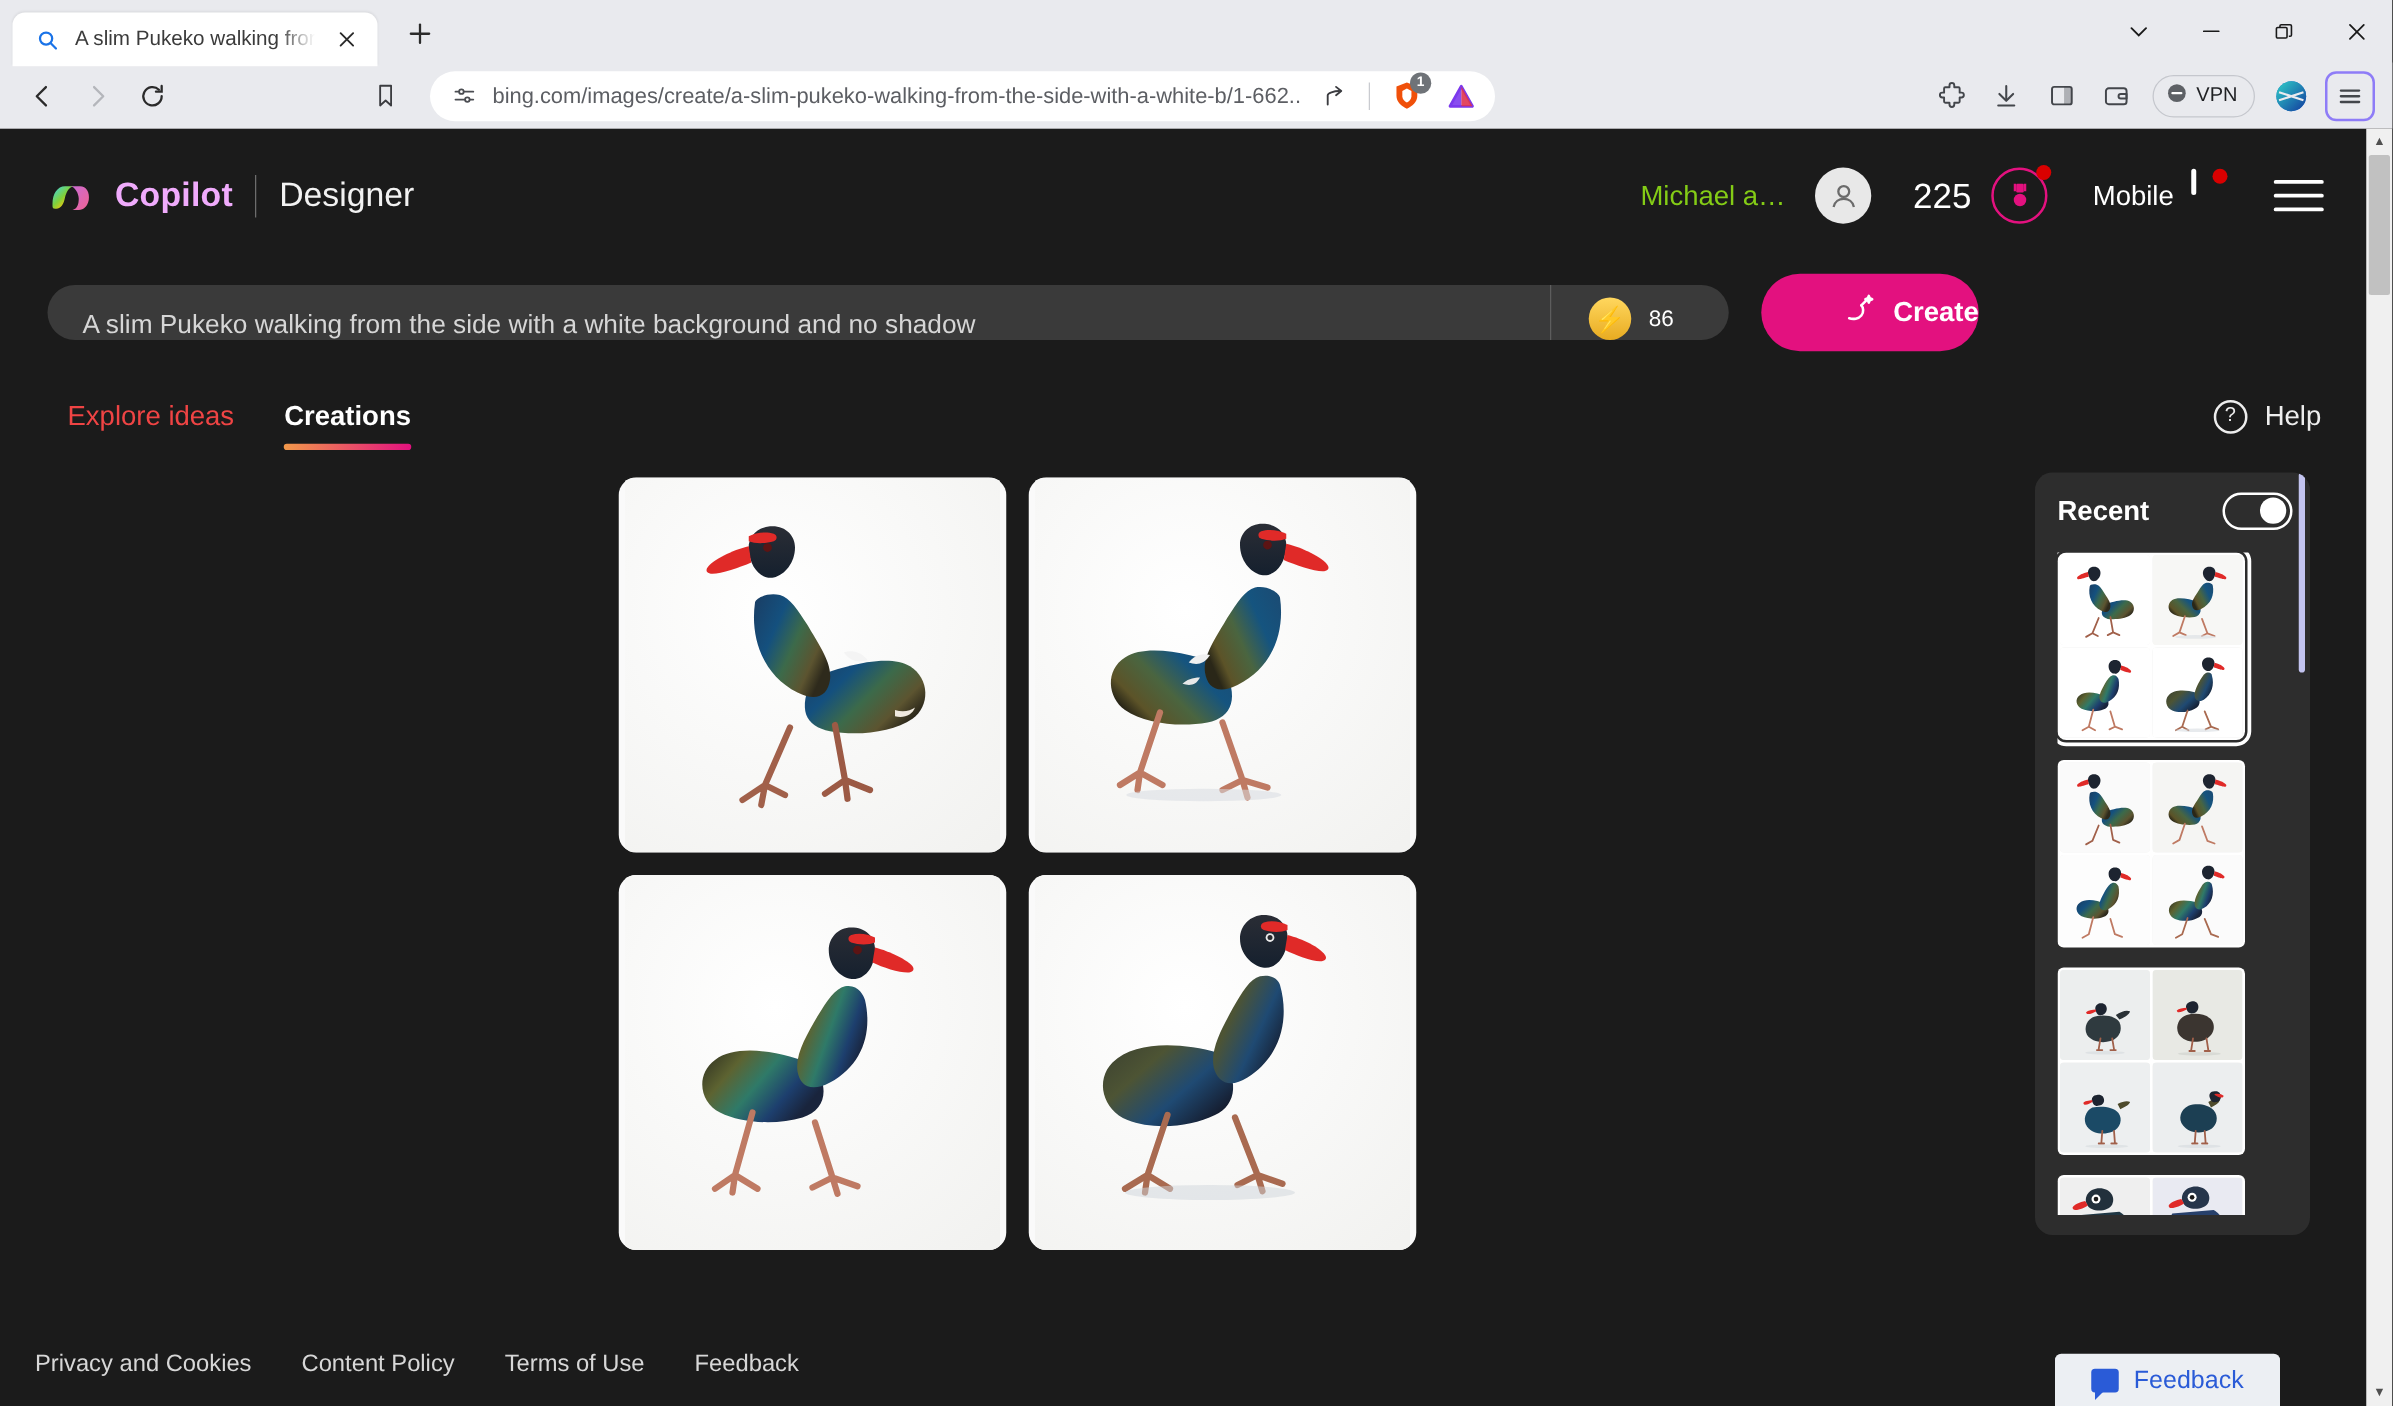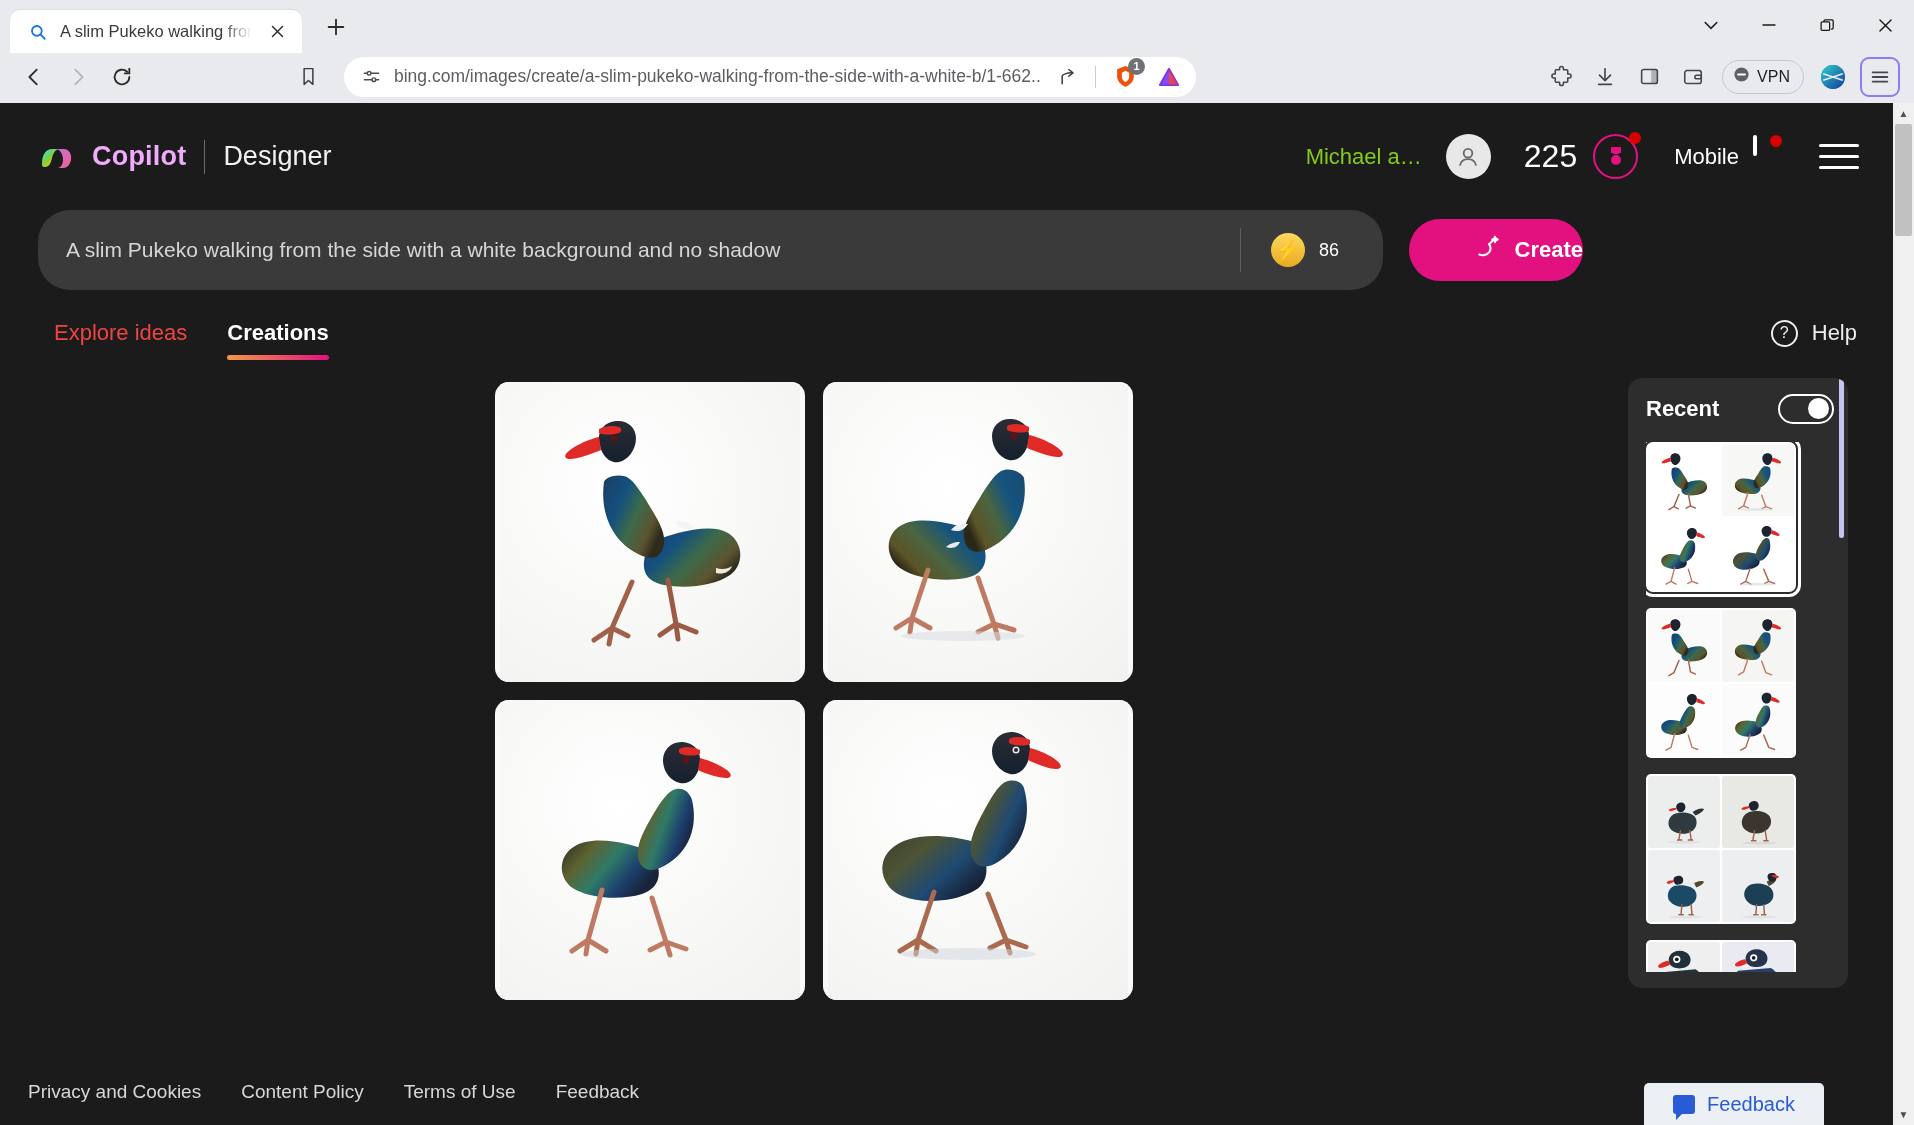--- a/index.html
+++ b/index.html
@@ -151,41 +151,41 @@
   .brand-div { width: 1px; height: 34px; background: #6d6d6d; }
   .brand-sub { font-size: 27px; color: #f2f2f2; font-weight: 400; }
   .header-right { margin-left: auto; display: flex; align-items: center; gap: 0; }
   .acct-name { font-size: 22px; color: #84cc16; max-width: 160px; white-space: nowrap; overflow: hidden; }
   .avatar {
     width: 45px; height: 45px; border-radius: 50%;
     background: #e8e8e8; margin-left: 24px;
     display:flex;align-items:center;justify-content:center;color:#6b6b6b;
   }
   .rewards { display:flex; align-items:center; gap: 16px; margin-left: 33px; }
-  .rewards-count { font-size: 32px; color: #fff; }
+  .rewards-count { font-size: 28px; color: #fff; }
   .rewards-badge { position: relative; width: 45px; height: 45px; }
   .rewards-ring { width: 45px; height: 45px; border-radius: 50%; border: 2.5px solid #e3117f; display:flex;align-items:center;justify-content:center;}
   .reddot { position:absolute; width: 12px; height: 12px; border-radius:50%; background:#d90000; top:-2px; right:-3px;}
   .mobile-wrap { display:flex;align-items:center;gap:14px;margin-left:36px;}
   .mobile-label { font-size: 22px; color:#fff; }
   .phone-icon { position: relative; width: 26px; height: 40px; }
   .phone-body { width: 26px; height: 40px; border: 2.2px solid #fff; border-radius: 5px; }
   .menu-btn { margin-left: 40px; width: 40px; display: flex; flex-direction: column; gap: 8px; }
   .menu-btn span { display:block; height: 3px; background: #fff; border-radius: 2px; }
 
   
   .prompt-row {
     display: flex; align-items: center;
     padding: 0 36px 0 38px; gap: 0;
     height: 72px; margin-top: 4px;
   }
   .prompt-box {
-    flex: 1; max-width: 1345px; height: 80px;
+    flex: 1; max-width: 1345px; height: 44px;
     background: #3a3a3a; border-radius: 32px;
-    display: flex; align-items: center;
+    display: flex; align-items: flex-end;
   }
   .prompt-text {
     flex: 1; font-size: 21px; color: #d6d6d6;
     padding-left: 28px; white-space: nowrap; overflow: hidden;
   }
   .prompt-div { width: 1px; height: 44px; background: #5d5d5d; }
   .boost {
     display: flex; align-items: center; gap: 14px;
     padding: 0 44px 0 30px;
   }

